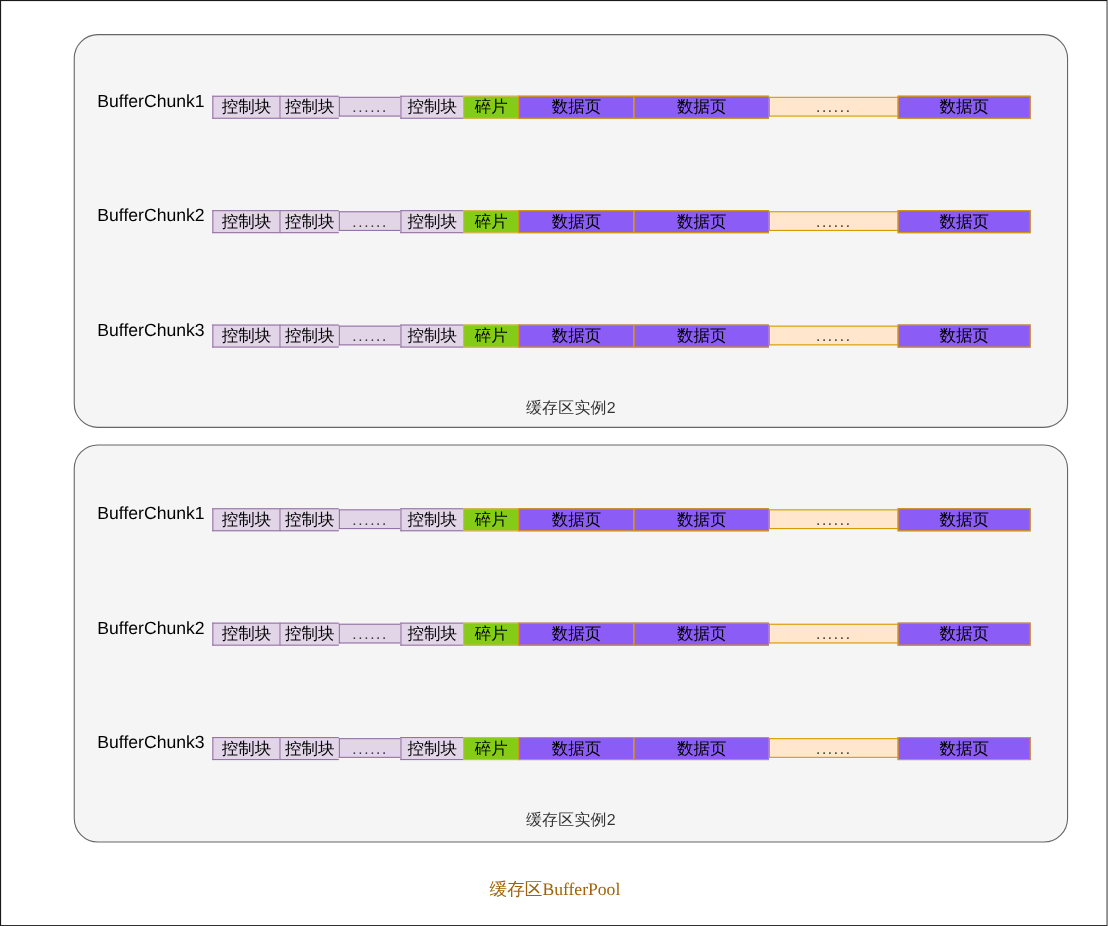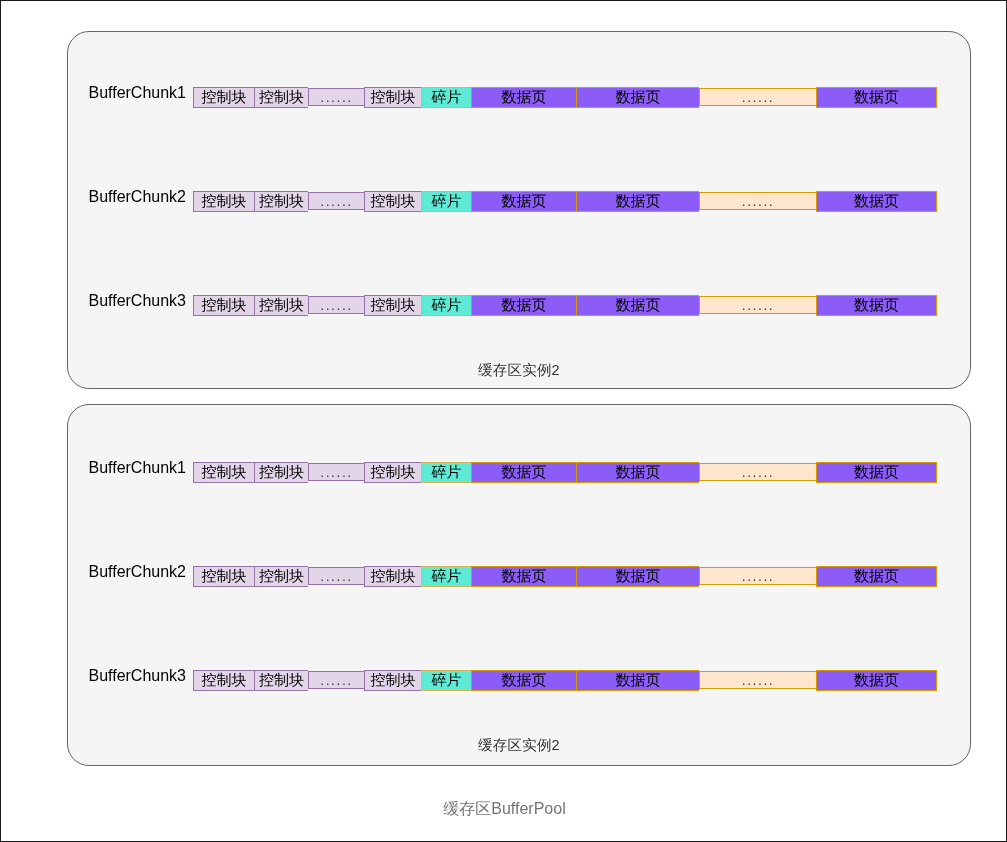--- a/index.html
+++ b/index.html
@@ -80,21 +80,21 @@
   }
   .cell.ctrl  { background: #e1d5e7; border-color: #9673a6; }
   .cell.ellipsis-purple {
     background: #e1d5e7;
     border-color: #9673a6;
     color: #3a3a3a;
     letter-spacing: 1.5px;
     font-size: 14px;
   }
   .cell.frag {
-    background: #5eead4;
+    background: #84cc16;
     border-color: #d6b656;
   }
   .cell.page {
     background: #8b5cf6;
     border-color: #d79b00;
   }
   .cell.ellipsis-orange {
     background: #ffe6cc;
     border-color: #d79b00;
     color: #3a3a3a;
@@ -103,23 +103,23 @@
   }
   .cell.last { border-right-width: 1px; }
 
   
   #pool-title {
     position: absolute;
     left: 0;
     top: 798px;
     width: 1007px;
     text-align: center;
-    font-family: Liberation Sans, sans-serif;
+    font-family: Liberation Serif, serif;
     font-size: 16px;
-    color: #737373;
+    color: #a16207;
   }
 </style>
 </head>
 <body>
 
 <div id="canvas">
 
   <div class="group" id="group-1">
     <div class="group-caption">缓存区实例2</div>
   </div>

